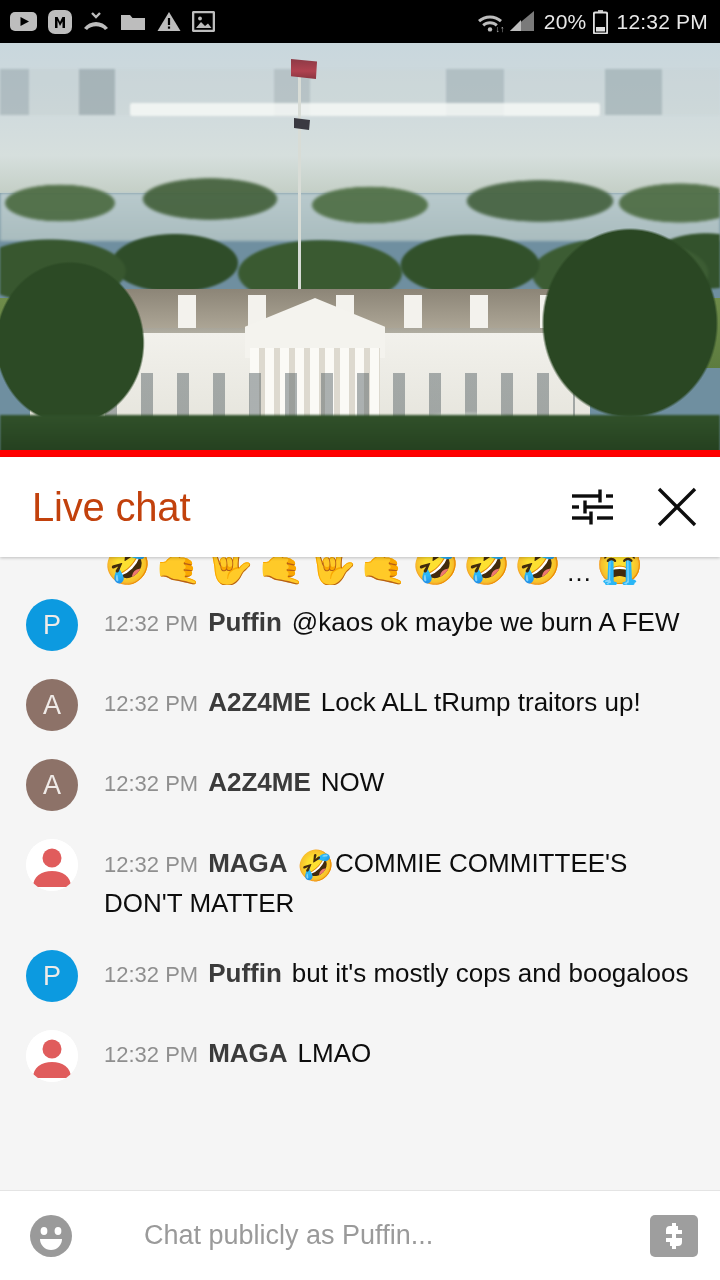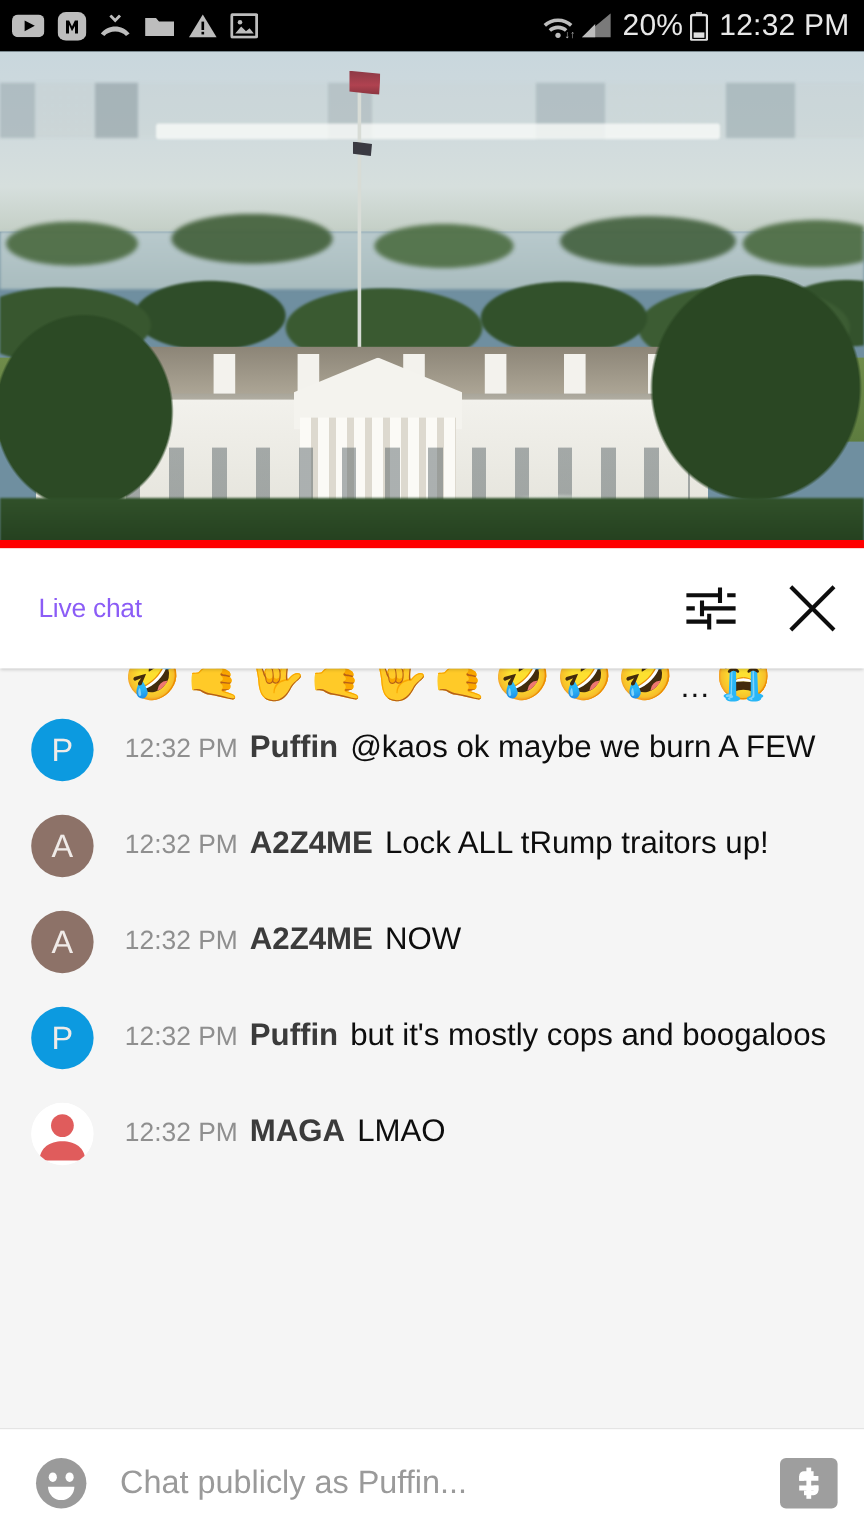--- a/index.html
+++ b/index.html
@@ -14,21 +14,21 @@
   
   .statusbar{
     position:absolute; top:0; left:0; width:720px; height:43px;
     background:#000000; display:flex; align-items:center;
     padding:0 12px 0 10px;
   }
   .sb-left{ display:flex; align-items:center; gap:11px; flex:1; }
   .sb-right{ display:flex; align-items:center; gap:6px; }
   .sb-ico{ fill:#bdbdbd; display:block; }
   .sb-text{
-    color:#e8e8e8; font-size:25px; letter-spacing:0.2px;
+    color:#e8e8e8; font-size:21px; letter-spacing:0.2px;
     font-family:"Liberation Sans", sans-serif;
   }
   .sb-pct{ margin-left:4px; }
   .sb-time{ margin-left:3px; }
 
   
   .video{
     position:absolute; top:43px; left:0; width:720px; height:407px;
     overflow:hidden; background:#6f8fa0;
   }
@@ -150,21 +150,21 @@
   }
 
   
   .chat-header{
     position:absolute; top:457px; left:0; width:720px; height:100px;
     background:#ffffff; display:flex; align-items:center; padding:0 20px 0 32px;
     box-shadow:0 1px 3px rgba(0,0,0,.22);
     z-index:5;
   }
   .ch-titles{ flex:1; }
-  .ch-title{ font-size:22px; color:#8b5cf6; line-height:1.1; letter-spacing:-.2px; }
+  .ch-title{ font-size:40px; color:#c2410c; line-height:1.1; letter-spacing:-.2px; }
   .ch-sub{ display:flex; align-items:center; margin-top:7px; gap:9px; }
   .ch-subtext{ font-size:24px; color:#6d6d6d; }
   .ch-viewers{ display:flex; align-items:center; gap:4px; }
   .ch-count{ font-size:24px; color:#6d6d6d; }
   .ch-actions{ display:flex; align-items:center; gap:40px; }
   .icon-btn{ display:flex; align-items:center; justify-content:center; cursor:pointer; }
 
   
   .chat-list{
     position:absolute; top:557px; left:0; width:720px; height:633px;
@@ -208,21 +208,21 @@
   }
   .m-time{ color:#8f8f8f; font-size:22px; margin-right:10px; }
   .m-author{ color:#3b3b3b; font-weight:bold; margin-right:10px;margin-top:44px; }
   .m-text{ color:#0d0d0d; }
   .m-emoji{ font-size:30px; vertical-align:-4px; }
 
   
   .input-bar{
     position:absolute; bottom:0; left:0; width:720px; height:90px;
     background:#ffffff; display:flex; align-items:center;
-    padding:0 22px 0 28px; border-top:1px solid #e4e4e4;
+    padding:0 22px 0 28px; border-top:1px solid #e4e4e4;gap:44px;
   }
   .emoji-btn{ flex:0 0 46px; display:flex; align-items:center; justify-content:center; cursor:pointer; }
   .chat-input{
     flex:1; border:none; outline:none; background:transparent;
     font-size:27px; color:#9a9a9a; margin-left:26px;
     font-family:"Liberation Sans", sans-serif;
   }
   .chat-input::placeholder{ color:#9a9a9a; opacity:1; }
   .superchat-btn{
     flex:0 0 48px; height:42px; background:#9e9e9e; border-radius:5px;
@@ -378,20 +378,32 @@
   <div class="msg">
     <div class="avatar av-brown">
         <span>A</span>
       </div>
     <div class="msg-body">
       <span class="m-time">12:32 PM</span><span class="m-author">A2Z4ME</span><span class="m-text">NOW</span>
     </div>
   </div>
 
 
+  <div class="msg">
+    <div class="avatar av-default">
+      <svg width="52" height="52" viewBox="0 0 52 52">
+          <circle cx="26" cy="26" r="26" fill="#fff"></circle>
+          <circle cx="26" cy="19" r="9.5" fill="#e05c5c"></circle>
+          <path d="M7 48c0-10.5 8.5-16 19-16s19 5.5 19 16z" fill="#e05c5c"></path>
+        </svg>
+    </div>
+    <div class="msg-body">
+      <span class="m-time">12:32 PM</span><span class="m-author">MAGA</span><span class="m-emoji">🤣</span><span class="m-text">COMMIE COMMITTEE'S DON'T MATTER</span>
+    </div>
+  </div>
 
   <div class="msg">
     <div class="avatar av-blue">
         <span>P</span>
       </div>
     <div class="msg-body">
       <span class="m-time">12:32 PM</span><span class="m-author">Puffin</span><span class="m-text">but it's mostly cops and boogaloos</span>
     </div>
   </div>
 

